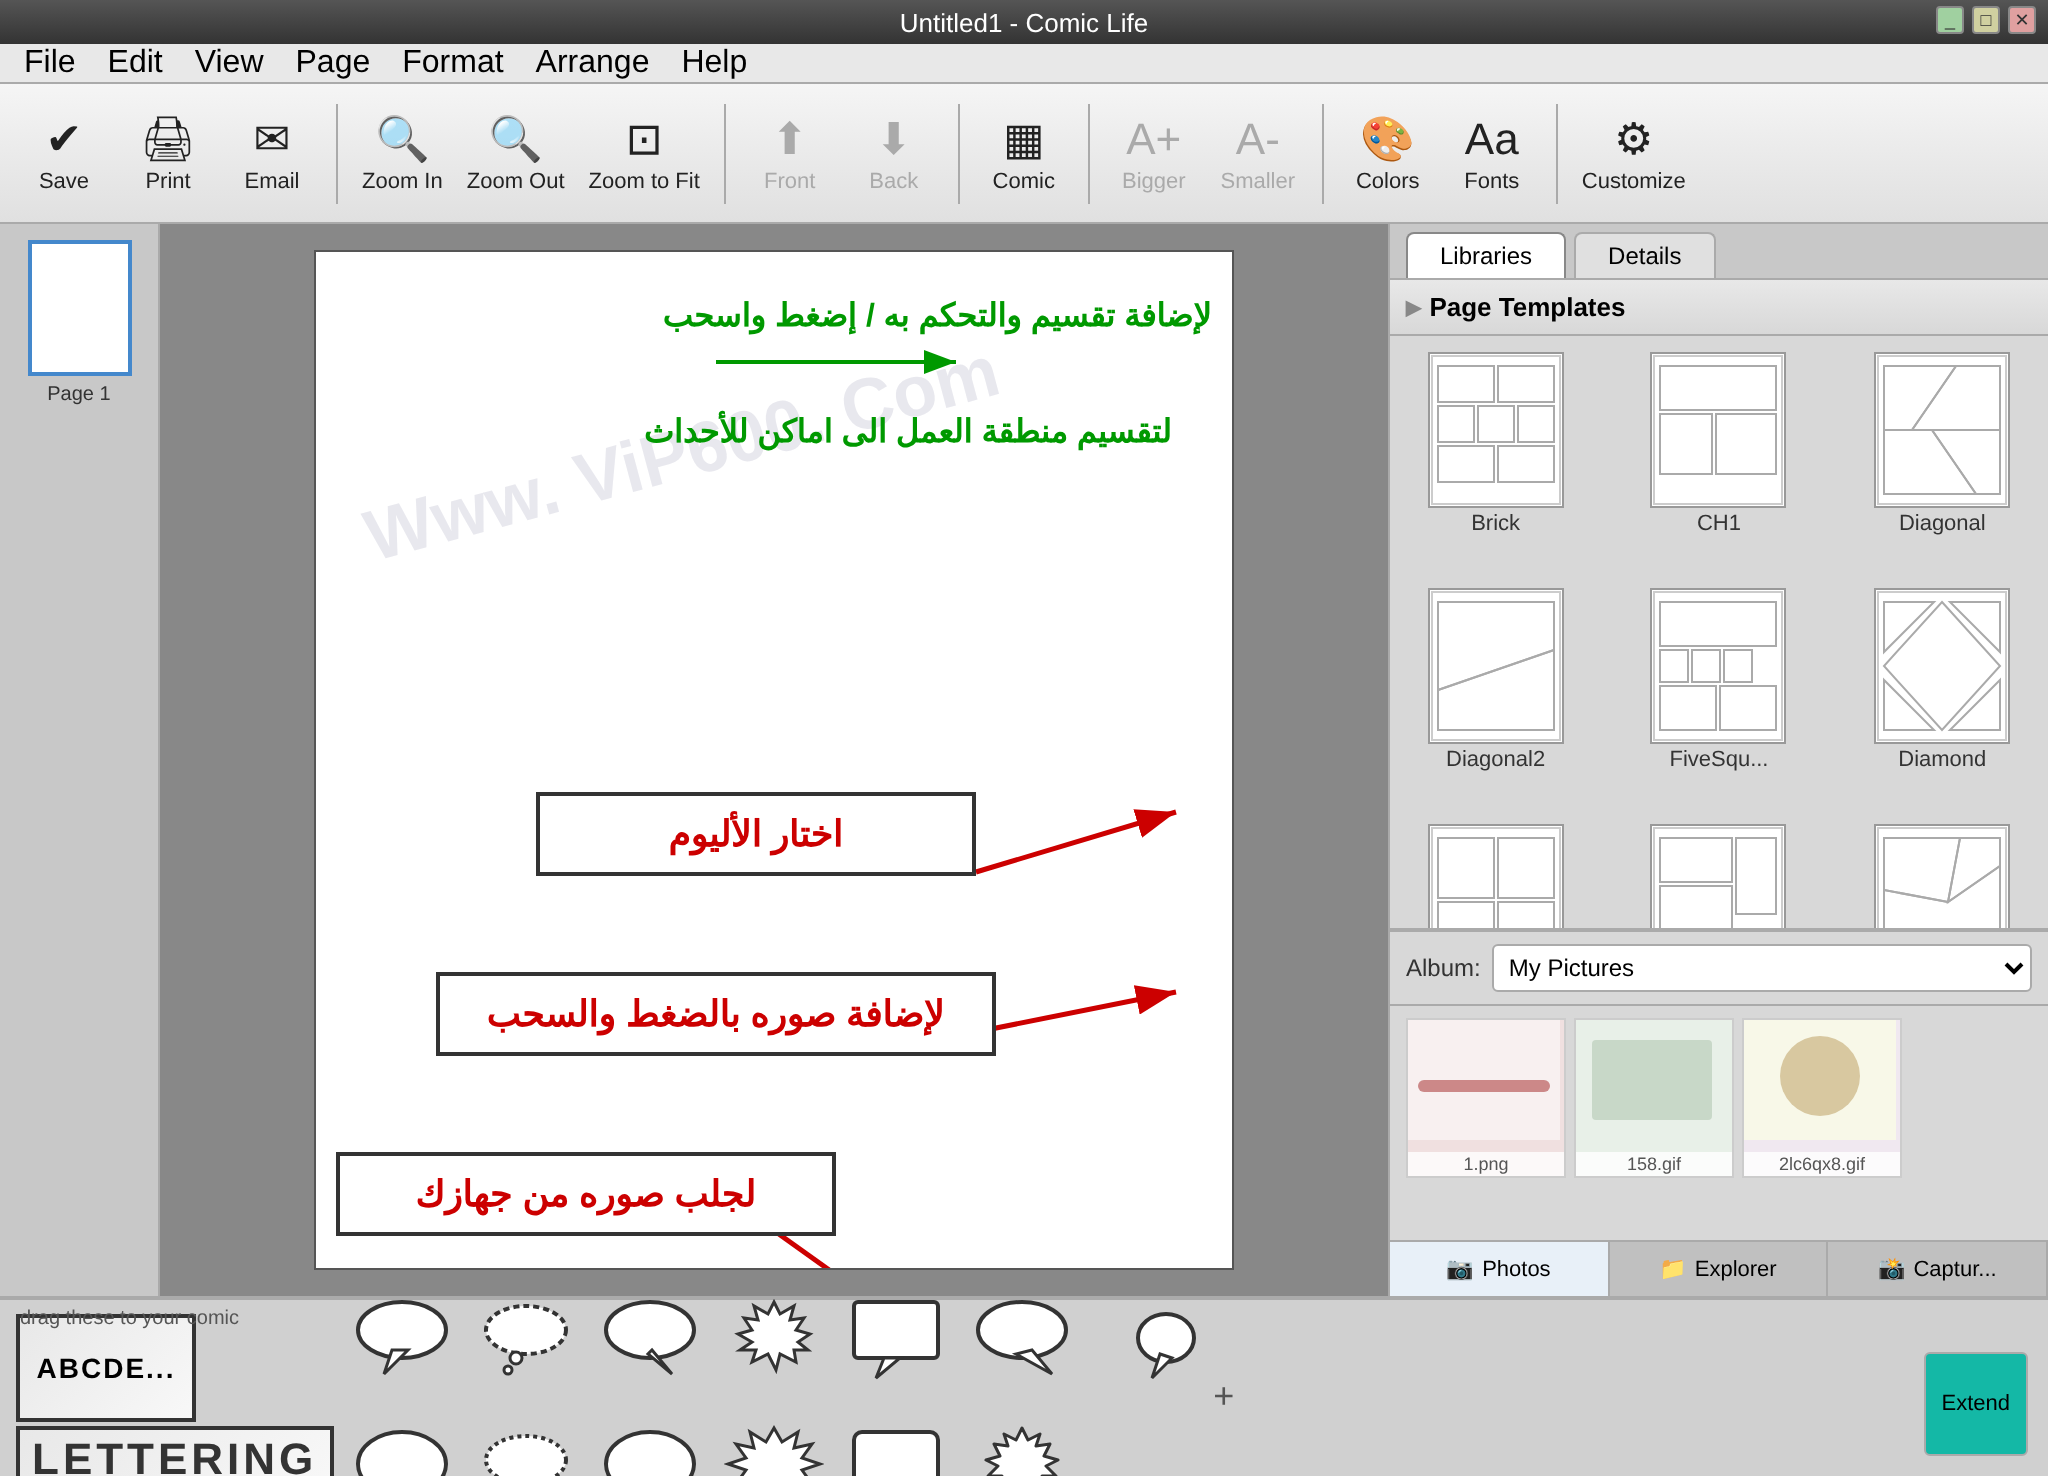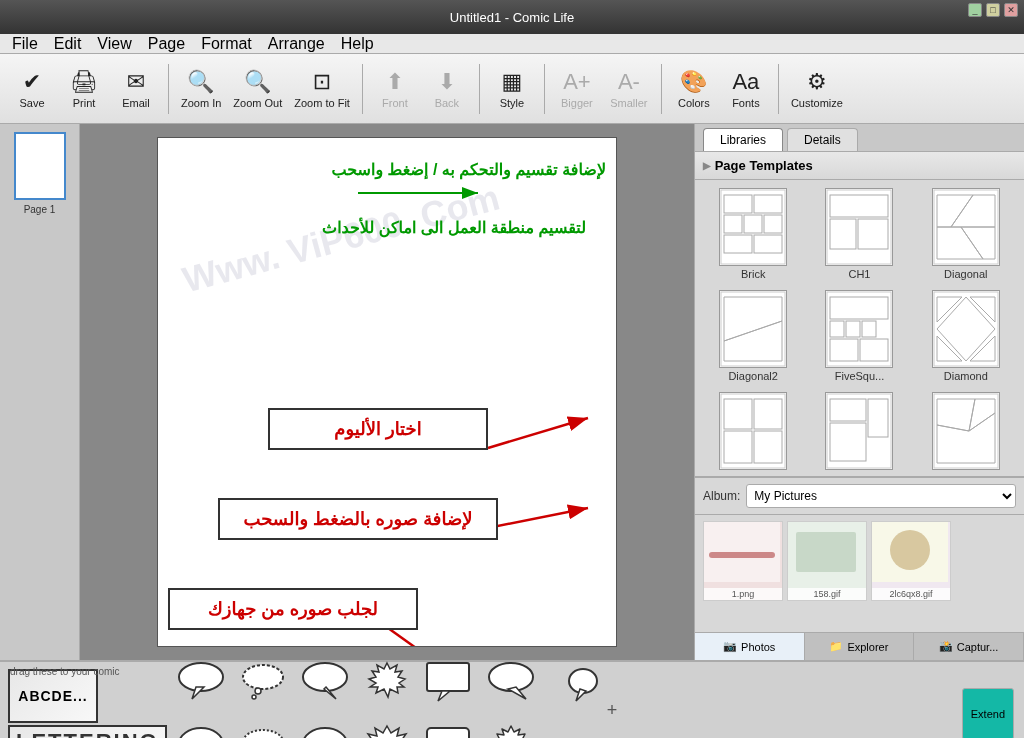--- a/index.html
+++ b/index.html
@@ -6,21 +6,21 @@
     body { font-family: Arial, sans-serif; font-size: 12px; background: #c0c0c0; width: 1024px; height: 738px; overflow: hidden; }
 
     
     #titlebar {
       background: linear-gradient(to bottom, #555, #333);
       color: white;
       text-align: center;
       padding: 4px 0;
       font-size: 13px;
       position: relative;
-      height: 34px;
+      height: 22px;
       display: flex; align-items: center; justify-content: center;
     }
     #titlebar .win-controls {
       position: absolute; right: 6px; top: 3px;
       display: flex; gap: 4px;
     }
     .win-btn {
       width: 14px; height: 14px; border-radius: 2px;
       border: 1px solid #888;
       font-size: 9px; display: flex; align-items: center; justify-content: center;
@@ -166,21 +166,21 @@
       width: 100%; padding: 3px;
       border: 1px solid #aaa;
       border-radius: 3px;
       background: white;
       font-size: 12px;
     }
 
     #templates-grid {
       display: grid;
       grid-template-columns: repeat(3, 1fr);
-      gap: 6px;
+      gap: 22px;
       padding: 6px 8px;
       overflow-y: auto;
       max-height: 300px;
     }
     .template-item {
       display: flex; flex-direction: column; align-items: center;
       cursor: pointer;
       padding: 2px;
       border-radius: 3px;
     }
@@ -385,21 +385,21 @@
     <div class="tb-icon">⬆</div>
     <span>Front</span>
   </div>
   <div class="toolbar-btn toolbar-btn-gray">
     <div class="tb-icon">⬇</div>
     <span>Back</span>
   </div>
   <div class="toolbar-sep"></div>
   <div class="toolbar-btn">
     <div class="tb-icon">▦</div>
-    <span>Style</span>
+    <span>Comic</span>
   </div>
   <div class="toolbar-sep"></div>
   <div class="toolbar-btn toolbar-btn-gray">
     <div class="tb-icon">A+</div>
     <span>Bigger</span>
   </div>
   <div class="toolbar-btn toolbar-btn-gray">
     <div class="tb-icon">A-</div>
     <span>Smaller</span>
   </div>

